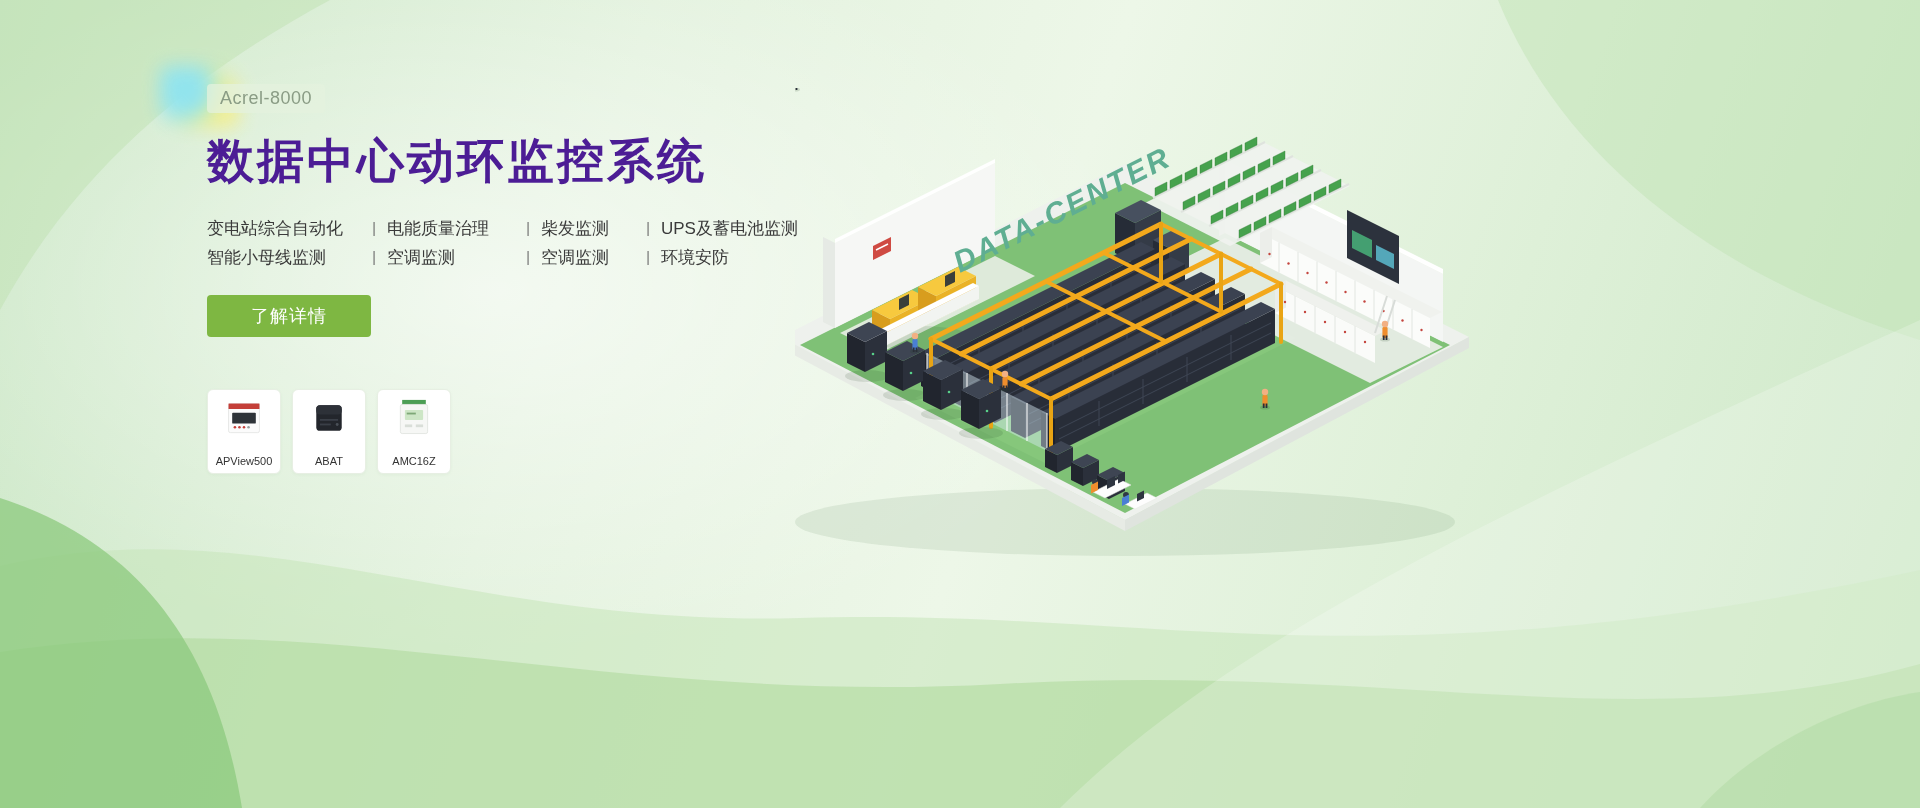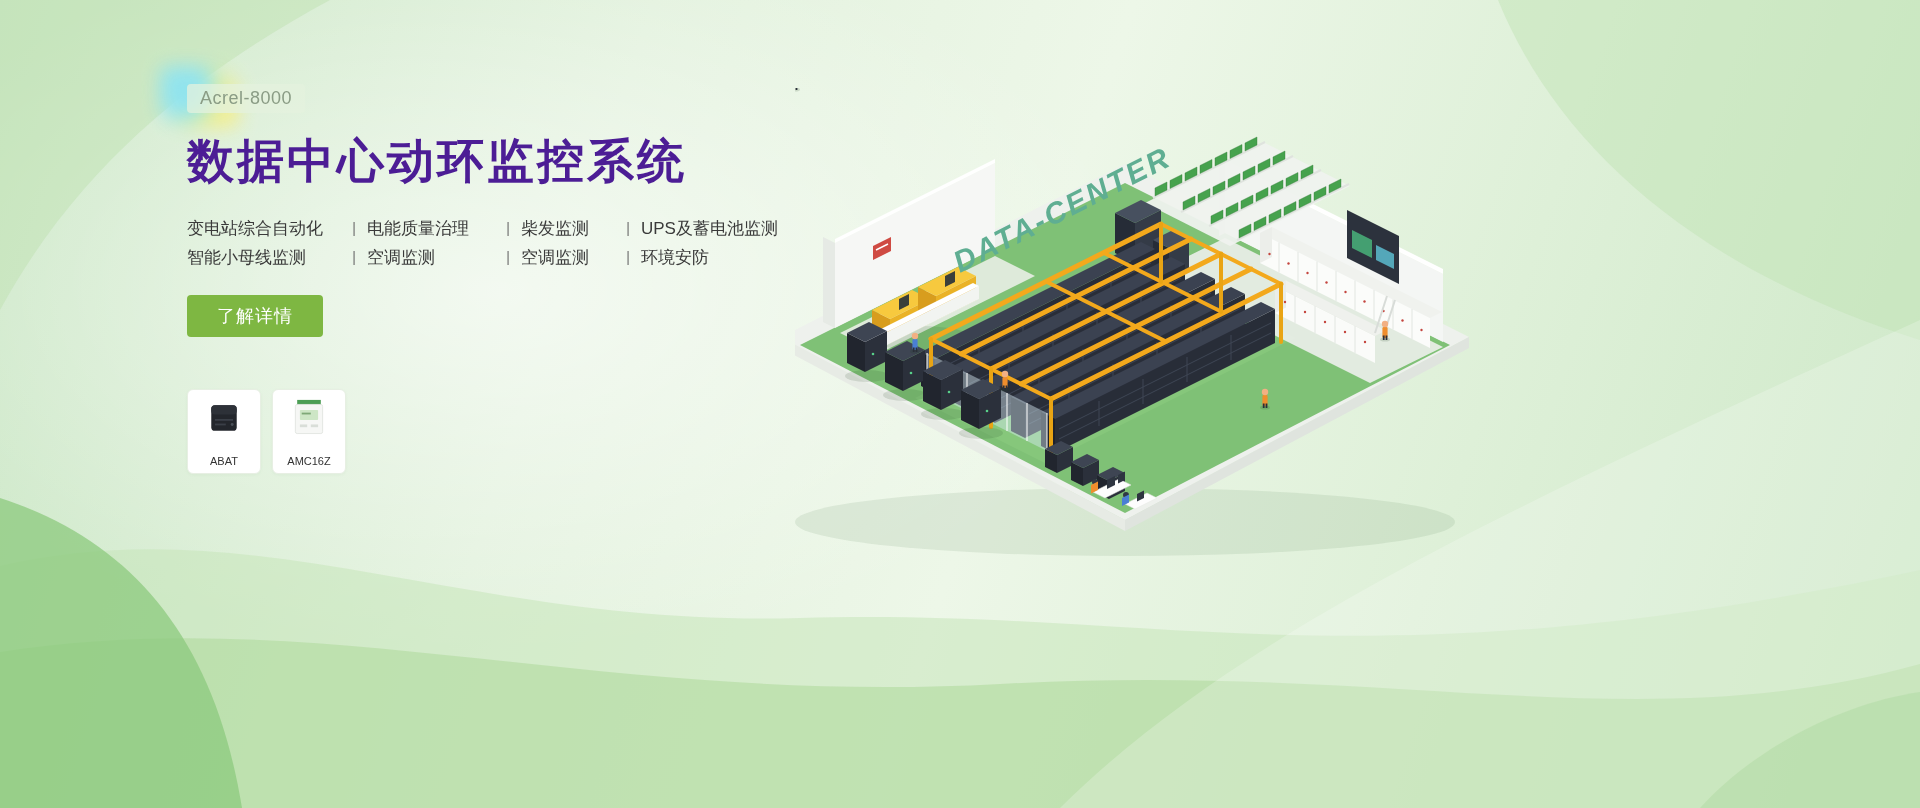--- a/index.html
+++ b/index.html
@@ -13,35 +13,35 @@
   }
   .bg{position:absolute;inset:0;z-index:0}
   .blob{
     position:absolute;left:160px;top:66px;width:80px;height:62px;z-index:1;
     filter:blur(9px);opacity:.95;
     background:
       radial-gradient(circle at 30% 38%, #8fe4f0 0 32%, rgba(143,228,240,0) 60%),
       radial-gradient(circle at 62% 66%, #f4ef8e 0 36%, rgba(244,239,142,0) 68%),
       radial-gradient(circle at 50% 50%, #bfe9b0 0 45%, rgba(191,233,176,0) 70%);
   }
-  .content{position:absolute;left:187px;top:84px;z-index:2;width:620px}
+  .content{position:absolute;left:207px;top:84px;z-index:2;width:620px}
   .badge{
     display:inline-block;background:rgba(228,242,221,.75);border-radius:4px;
     padding:4px 13px;font-size:18px;color:#8a9c85;letter-spacing:.5px;
   }
   .title{margin-top:23px;font-size:47px;font-weight:bold;color:#4c1d95;letter-spacing:3px;line-height:1.08;white-space:nowrap}
   .features{margin-top:27px}
   .feature-row{
     display:grid;grid-template-columns:154px 26px 128px 26px 94px 26px auto;
     align-items:center;height:29px;font-size:17px;color:#3a3a3a;white-space:nowrap;
   }
   .f-pipe{text-align:center;color:#707070;font-size:14px}
   .cta{
     margin-top:23px;display:inline-block;background:#7eb742;border:none;color:#fff;
-    font-size:18px;padding:9px 30px;border-radius:4px;cursor:pointer;
+    font-size:18px;padding:9px 44px;border-radius:4px;cursor:pointer;
     font-family:inherit;letter-spacing:1px;
   }
   .products{margin-top:52px;display:grid;grid-template-columns:repeat(4,74px);gap:11px;width:400px}
   .card{
     width:74px;height:85px;background:#fff;border:1px solid #e7efe3;border-radius:6px;
     display:flex;flex-direction:column;align-items:center;justify-content:space-between;
     padding:7px 4px 6px;box-shadow:0 1px 3px rgba(90,130,90,.06);cursor:pointer;
   }
   .dev{width:40px;height:44px;flex:0 0 auto}
   .pname{font-size:11px;color:#333;white-space:nowrap}
@@ -90,20 +90,32 @@
     </div>
   </div>
 
   <button class="cta">了解详情</button>
 
   <div class="products">
 
 
 
 
+    <div class="card">
+      <svg class="dev" viewBox="0 0 44 48" aria-hidden="true">
+        <rect x="5" y="7" width="34" height="32" rx="2" fill="#fbfbfb" stroke="#e4e6e4"></rect>
+        <rect x="5" y="7" width="34" height="6" fill="#c43f39"></rect>
+        <rect x="9" y="17" width="26" height="12" rx="1" fill="#2e3338"></rect>
+        <circle cx="12" cy="33" r="1.4" fill="#c43f39"></circle>
+        <circle cx="17" cy="33" r="1.4" fill="#c43f39"></circle>
+        <circle cx="22" cy="33" r="1.4" fill="#c43f39"></circle>
+        <circle cx="27" cy="33" r="1.4" fill="#9aa0a0"></circle>
+      </svg>
+      <div class="pname">APView500</div>
+    </div>
 
     <div class="card">
       <svg class="dev" viewBox="0 0 44 48" aria-hidden="true">
         <rect x="8" y="9" width="28" height="28" rx="4" fill="#23262c"></rect>
         <rect x="8" y="9" width="28" height="10" rx="4" fill="#2d3138"></rect>
         <rect x="12" y="24" width="20" height="2" fill="#3a3f47"></rect>
         <rect x="12" y="29" width="12" height="2" fill="#3a3f47"></rect>
         <circle cx="31" cy="30" r="1.6" fill="#4a5058"></circle>
       </svg>
       <div class="pname">ABAT</div>

